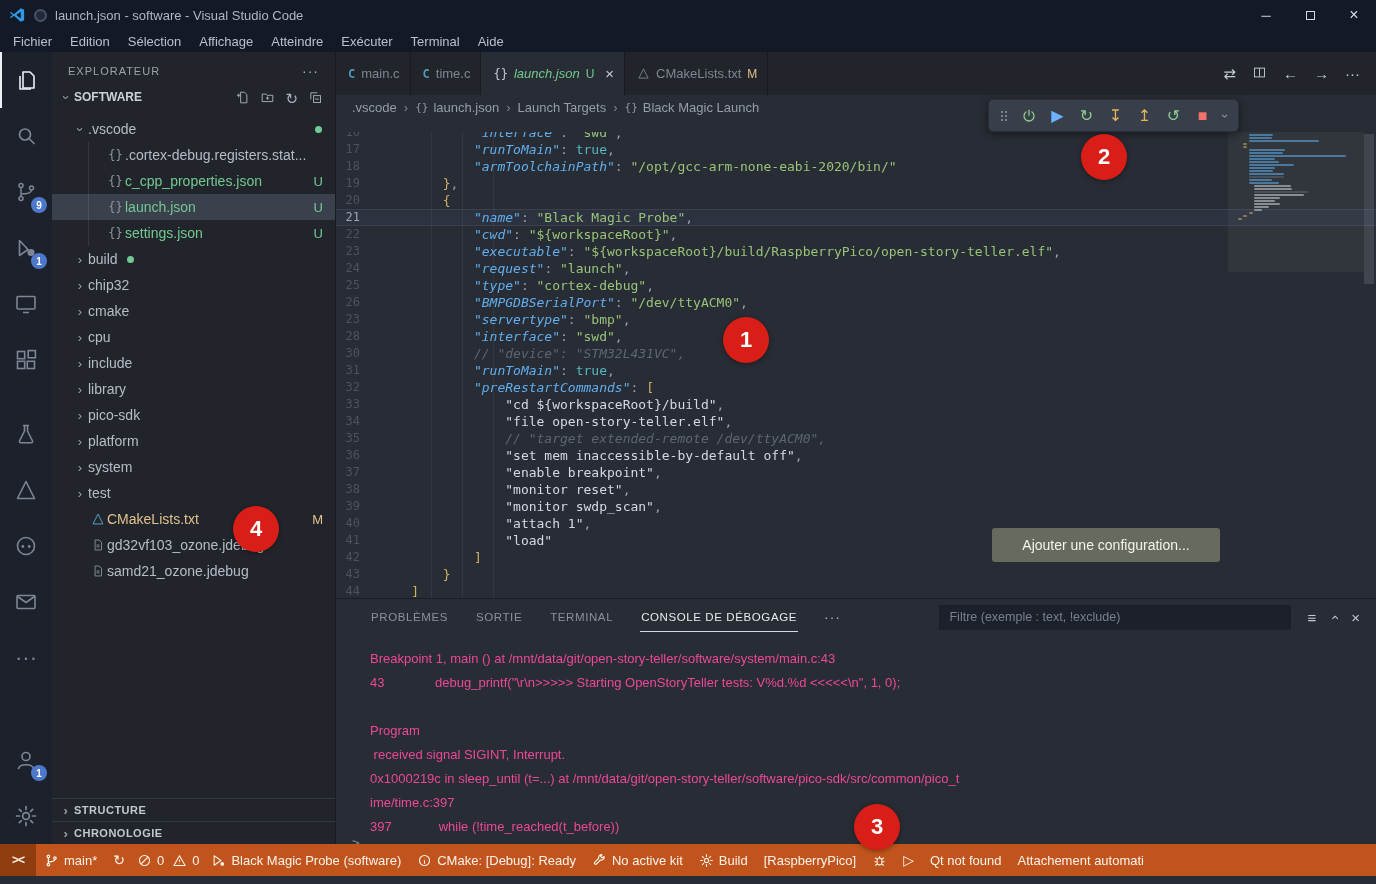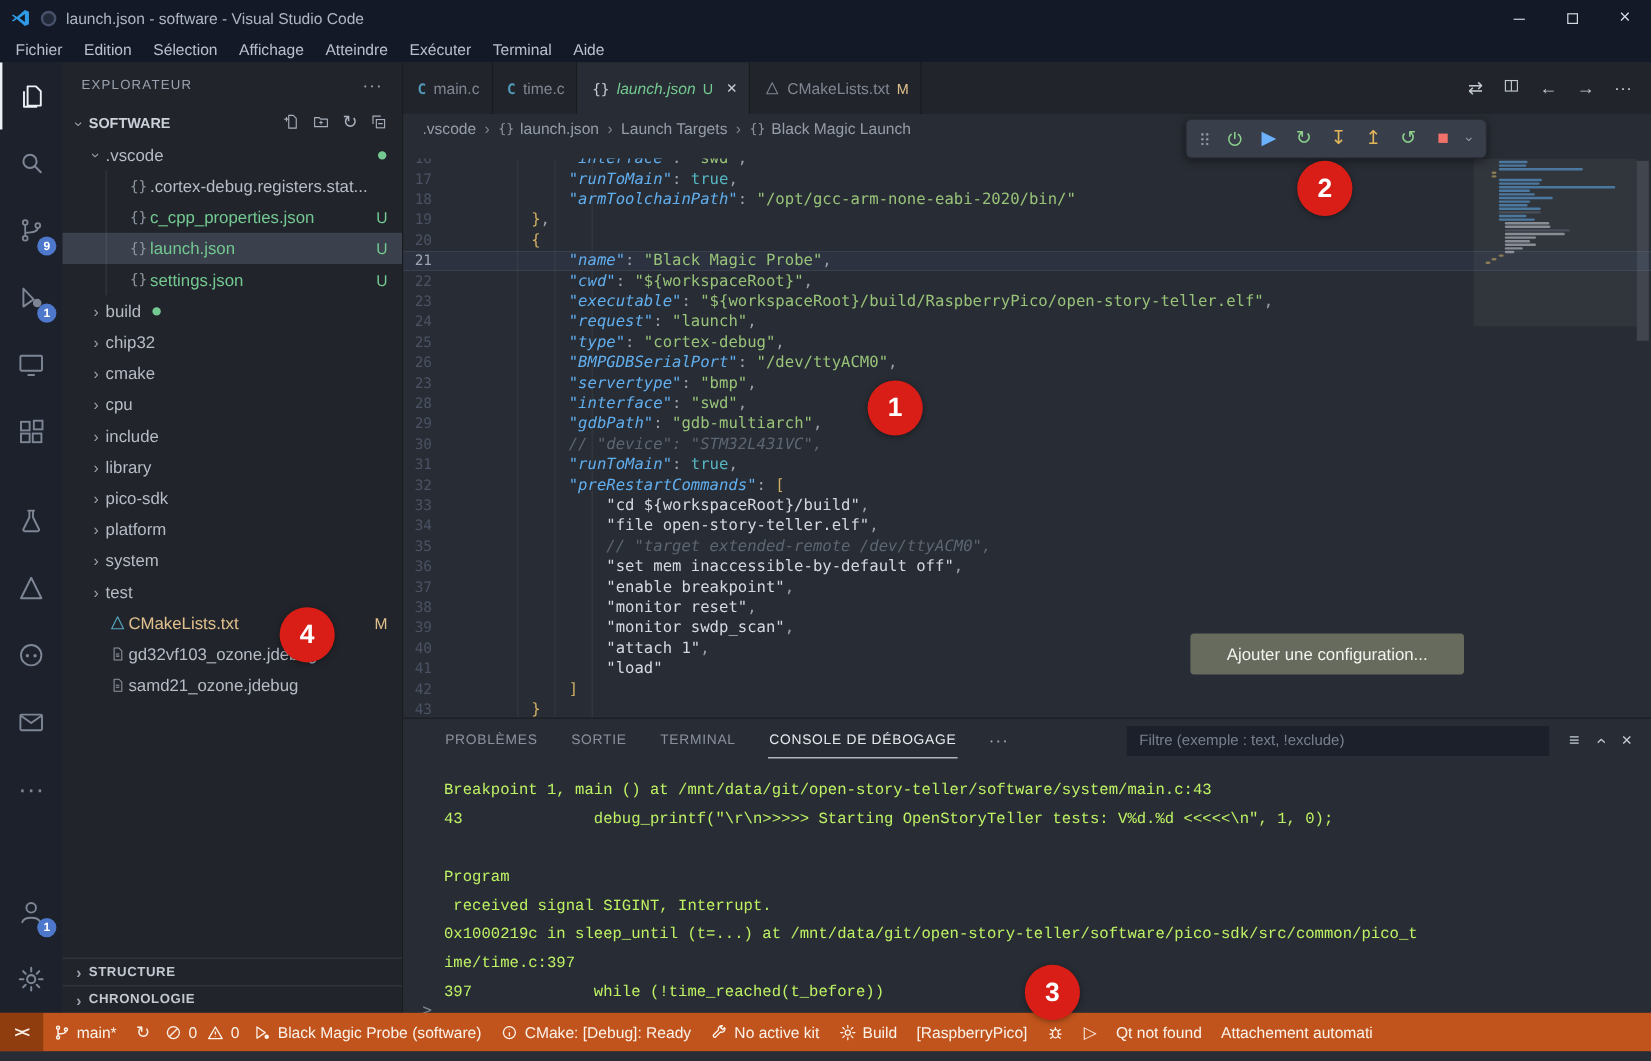--- a/index.html
+++ b/index.html
@@ -25,21 +25,21 @@
 .act-item{position:relative;height:56px;display:flex;align-items:center;justify-content:center;color:#7e8695;font-size:22px}
 .act-item svg{width:24px;height:24px}
 .act-item.active{color:#edf0f5;box-shadow:inset 2px 0 0 #edf0f5}
 .act-item.gap{margin-top:18px}
 .act-badge{position:absolute;right:5px;bottom:7px;min-width:16px;height:16px;border-radius:9px;background:#4d78cc;color:#fff;font-size:10px;display:flex;align-items:center;justify-content:center;padding:0 3px;font-weight:bold}
 #act-bottom{margin-top:auto}
 
 #sidebar{position:absolute;top:52px;bottom:32px;left:52px;width:284px;background:#21252b;border-right:1px solid #181b20;overflow:hidden}
 .sb-title-row{height:38px;display:flex;align-items:center;padding:0 16px;color:#9aa2af;font-size:11px;letter-spacing:1px}
 .sb-more{margin-left:auto;color:#aab1bd;font-size:14px;letter-spacing:1px}
-.section-row{height:26px;display:flex;align-items:center;font-weight:bold;font-size:12px;color:#ccd1da;padding-left:6px}
+.section-row{height:26px;display:flex;align-items:flex-start;font-weight:bold;font-size:12px;color:#ccd1da;padding-left:6px}
 .section-row .twisty{width:16px;text-align:center;font-weight:normal}
 .section-actions{margin-left:auto;display:flex;gap:10px;padding-right:12px;color:#a9b0bb;font-size:15px;font-weight:normal}
 .tree{position:relative}
 .tree-guide{position:absolute;left:36px;top:26px;height:104px;border-left:1px solid rgba(255,255,255,.09)}
 .row{height:26px;display:flex;align-items:center;font-size:14px;color:#b6bcc6;white-space:nowrap}
 .row.selected{background:#3a404c}
 .twisty{width:16px;text-align:center;color:#9aa1ac;font-size:13px}
 .twisty.open{transform:rotate(90deg)}
 .fic{width:19px;display:flex;justify-content:center;font-size:12px;color:#8f96a1;font-family:"DejaVu Sans Mono",monospace}
 .fic svg{width:14px;height:14px}
@@ -103,21 +103,21 @@
 #add-config{position:absolute;left:656px;top:476px;width:228px;height:34px;background:#676b5d;color:#f2f3ef;border:none;border-radius:3px;font-size:14px;font-family:"Liberation Sans",sans-serif;z-index:10}
 
 #panel{position:absolute;left:0;right:0;top:546px;height:254px;background:#282c34;border-top:1px solid #1b1e24}
 #panel-row{height:36px;display:flex;align-items:center;padding:0 16px 0 34px}
 .ptab{font-size:11.5px;letter-spacing:.6px;color:#8a919d;margin-right:26px;padding:9px 1px 8px;border-bottom:1px solid transparent}
 .ptab.active{color:#e6e9ee;border-bottom-color:#d3d7de}
 .ptab-more{color:#aab1bd;font-size:14px;letter-spacing:1px;margin-right:10px}
 #panel-filter{margin-left:auto;width:352px;height:25px;background:#1b202b;border:none;outline:none;color:#c9d1de;font-size:12.5px;padding:0 10px;font-family:"Liberation Sans",sans-serif}
 #panel-filter::placeholder{color:#78808f}
 .panel-actions{display:flex;align-items:center;gap:15px;margin-left:16px;color:#c3c9d2;font-size:15px}
-#dbg-console{padding:12px 0 0 34px;font-family:Liberation Mono, monospace;font-size:13px;line-height:24px;color:#bef264;white-space:pre}
+#dbg-console{padding:12px 0 0 34px;font-family:Liberation Sans, sans-serif;font-size:13px;line-height:24px;color:#ec4899;white-space:pre}
 .con-line{min-height:24px}
 #prompt-row{position:absolute;bottom:2px;left:16px;font-family:"DejaVu Sans Mono",monospace;font-size:13px;color:#7d8694}
 
 #statusbar{position:absolute;bottom:0;left:0;right:0;height:32px;background:#c1541c;color:#fbf2ea;display:flex;align-items:stretch;font-size:13px;overflow:hidden;white-space:nowrap}
 .sb-remote{width:36px;background:#8f3c0e;display:flex;align-items:center;justify-content:center;font-weight:bold;font-size:12px;letter-spacing:-1px}
 .sb-item{display:flex;align-items:center;gap:5px;padding:0 8px}
 .sb-item.tight{padding:0 4px}
 .sb-item .ic{font-size:14px}
 .sb-item .ic svg{width:15px;height:15px}
 
@@ -478,21 +478,20 @@
           <div class="cl"><span class="ln">19</span><span class="lc"><span class="tok-pu">        </span><span class="tok-br">}</span><span class="tok-pu">,</span></span></div>
           <div class="cl"><span class="ln">20</span><span class="lc"><span class="tok-pu">        </span><span class="tok-br">{</span></span></div>
           <div class="cl current"><span class="ln">21</span><span class="lc"><span class="tok-pu">            </span><span class="tok-k">"name"</span><span class="tok-pu">: </span><span class="tok-s">"Black Magic Probe"</span><span class="tok-pu">,</span></span></div>
           <div class="cl"><span class="ln">22</span><span class="lc"><span class="tok-pu">            </span><span class="tok-k">"cwd"</span><span class="tok-pu">: </span><span class="tok-s">"${workspaceRoot}"</span><span class="tok-pu">,</span></span></div>
           <div class="cl"><span class="ln">23</span><span class="lc"><span class="tok-pu">            </span><span class="tok-k">"executable"</span><span class="tok-pu">: </span><span class="tok-s">"${workspaceRoot}/build/RaspberryPico/open-story-teller.elf"</span><span class="tok-pu">,</span></span></div>
           <div class="cl"><span class="ln">24</span><span class="lc"><span class="tok-pu">            </span><span class="tok-k">"request"</span><span class="tok-pu">: </span><span class="tok-s">"launch"</span><span class="tok-pu">,</span></span></div>
           <div class="cl"><span class="ln">25</span><span class="lc"><span class="tok-pu">            </span><span class="tok-k">"type"</span><span class="tok-pu">: </span><span class="tok-s">"cortex-debug"</span><span class="tok-pu">,</span></span></div>
           <div class="cl"><span class="ln">26</span><span class="lc"><span class="tok-pu">            </span><span class="tok-k">"BMPGDBSerialPort"</span><span class="tok-pu">: </span><span class="tok-s">"/dev/ttyACM0"</span><span class="tok-pu">,</span></span></div>
           <div class="cl"><span class="ln">23</span><span class="lc"><span class="tok-pu">            </span><span class="tok-k">"servertype"</span><span class="tok-pu">: </span><span class="tok-s">"bmp"</span><span class="tok-pu">,</span></span></div>
           <div class="cl"><span class="ln">28</span><span class="lc"><span class="tok-pu">            </span><span class="tok-k">"interface"</span><span class="tok-pu">: </span><span class="tok-s">"swd"</span><span class="tok-pu">,</span></span></div>
-          <div class="cl"><span class="ln">29</span><span class="lc"><span class="tok-pu">            </span><span class="tok-k">"gdbPath"</span><span class="tok-pu">: </span><span class="tok-s">"gdb-multiarch"</span><span class="tok-pu">,</span></span></div>
           <div class="cl"><span class="ln">30</span><span class="lc"><span class="tok-pu">            </span><span class="tok-c">// "device": "STM32L431VC",</span></span></div>
           <div class="cl"><span class="ln">31</span><span class="lc"><span class="tok-pu">            </span><span class="tok-k">"runToMain"</span><span class="tok-pu">: </span><span class="tok-b">true</span><span class="tok-pu">,</span></span></div>
           <div class="cl"><span class="ln">32</span><span class="lc"><span class="tok-pu">            </span><span class="tok-k">"preRestartCommands"</span><span class="tok-pu">: </span><span class="tok-br">[</span></span></div>
           <div class="cl"><span class="ln">33</span><span class="lc"><span class="tok-pu">                </span><span class="tok-t">"cd ${workspaceRoot}/build"</span><span class="tok-pu">,</span></span></div>
           <div class="cl"><span class="ln">34</span><span class="lc"><span class="tok-pu">                </span><span class="tok-t">"file open-story-teller.elf"</span><span class="tok-pu">,</span></span></div>
           <div class="cl"><span class="ln">35</span><span class="lc"><span class="tok-pu">                </span><span class="tok-c">// "target extended-remote /dev/ttyACM0",</span></span></div>
           <div class="cl"><span class="ln">36</span><span class="lc"><span class="tok-pu">                </span><span class="tok-t">"set mem inaccessible-by-default off"</span><span class="tok-pu">,</span></span></div>
           <div class="cl"><span class="ln">37</span><span class="lc"><span class="tok-pu">                </span><span class="tok-t">"enable breakpoint"</span><span class="tok-pu">,</span></span></div>
           <div class="cl"><span class="ln">38</span><span class="lc"><span class="tok-pu">                </span><span class="tok-t">"monitor reset"</span><span class="tok-pu">,</span></span></div>
           <div class="cl"><span class="ln">39</span><span class="lc"><span class="tok-pu">                </span><span class="tok-t">"monitor swdp_scan"</span><span class="tok-pu">,</span></span></div>

